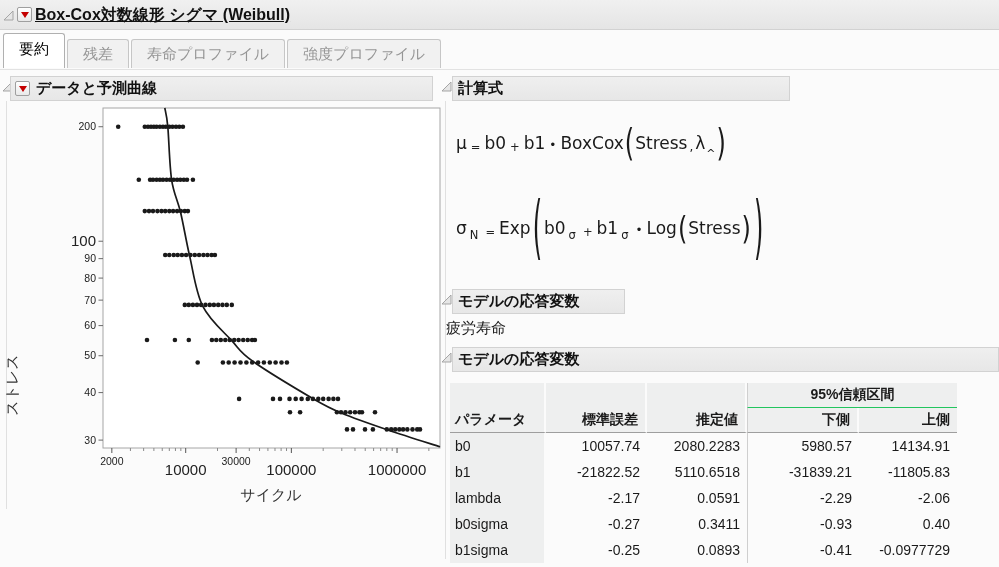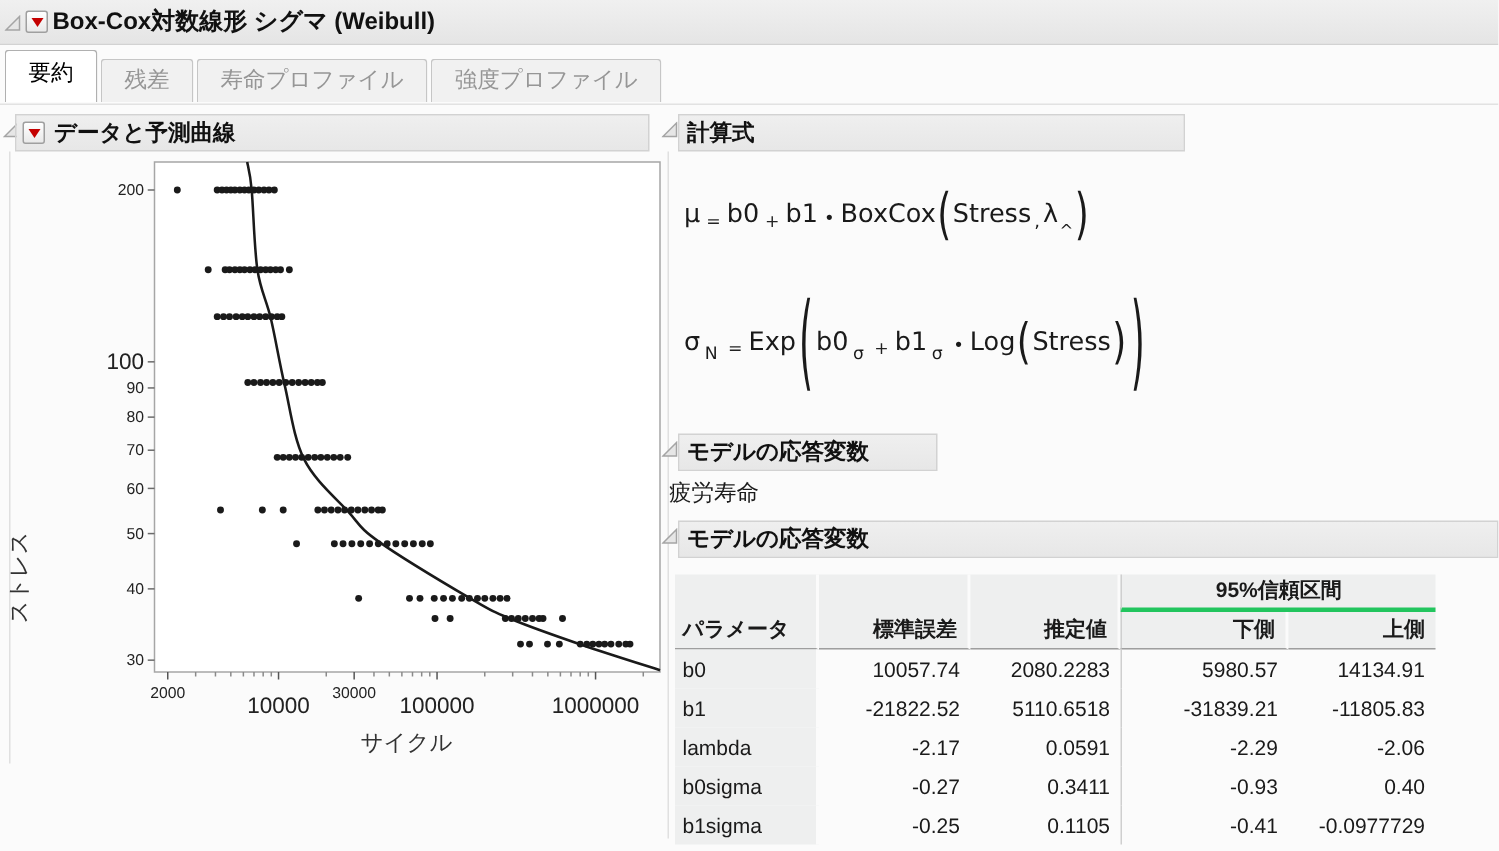--- a/index.html
+++ b/index.html
@@ -2,21 +2,21 @@
 <html><head>
 <meta charset="utf-8">
 <style>
   * { margin:0; padding:0; box-sizing:border-box; }
   html,body { width:999px; height:567px; overflow:hidden; }
   body { font-family:"Liberation Sans","DejaVu Sans",sans-serif; background:#fbfbfb; color:#1a1a1a; position:relative; }
 
   
   .titlebar { position:absolute; left:0; top:0; width:999px; height:30px;
     background:linear-gradient(#f0f0f0,#e5e5e5); border-bottom:1px solid #d2d2d2; }
-  .title-text { position:absolute; left:35px; top:0; line-height:29px; font-size:16px; font-weight:bold; color:#111; }
+  .title-text { position:absolute; left:35px; top:0; line-height:29px; font-size:16px; font-weight:bold; color:#111;text-decoration:underline; }
 
   .outline-tri { position:absolute; width:11px; height:11px; }
   .outline-tri svg { display:block; }
 
   .red-btn { position:absolute; width:15px; height:15px; background:linear-gradient(#ffffff,#e9e9e9);
     border:1px solid #9f9f9f; border-radius:2px; display:flex; align-items:center; justify-content:center; cursor:pointer; }
   .red-btn .tri { width:0; height:0; border-left:4px solid transparent; border-right:4px solid transparent; border-top:6px solid #c40000; margin-top:1px; }
 
   
   .tabbar { position:absolute; left:3px; top:37px; height:31px; display:flex; align-items:flex-end; }
@@ -49,21 +49,21 @@
   
   #est-table { position:absolute; left:450px; top:383px; display:grid;
     grid-template-columns:96px 101px 100px 112px 98px;
     grid-template-rows:25px 25px 26px 26px 26px 26px 26px; font-size:14px; }
   .cell { display:flex; align-items:center; }
   .cell.num { justify-content:flex-end; padding-right:7px; }
   .cell.name { padding-left:5px; }
   .cell.hdr { background:#eeefef; font-weight:bold; }
   .cell.gapR { border-right:2px solid #fbfbfb; }
   .cell.vline { border-left:1px solid #cfcfcf; }
-  .cell.ci { grid-column:4 / span 2; justify-content:center; border-bottom:3px solid #22c55e; }
+  .cell.ci { grid-column:4 / span 2; justify-content:center; border-bottom:1px solid #22c55e; }
   .cell.hrule { border-bottom:1px solid #9e9e9e; }
   .cell.pbg { background:#eeefef; }
 
   
   #plot-svg { position:absolute; left:0; top:100px; }
 </style>
 </head>
 <body>
 
 <div class="titlebar">
@@ -380,16 +380,16 @@
     <div class="cell num">0.0591</div>
     <div class="cell num vline">-2.29</div>
     <div class="cell num">-2.06</div>
     <div class="cell name pbg gapR">b0sigma</div>
     <div class="cell num">-0.27</div>
     <div class="cell num">0.3411</div>
     <div class="cell num vline">-0.93</div>
     <div class="cell num">0.40</div>
     <div class="cell name pbg gapR">b1sigma</div>
     <div class="cell num">-0.25</div>
-    <div class="cell num">0.1105</div>
+    <div class="cell num">0.0893</div>
     <div class="cell num vline">-0.41</div>
     <div class="cell num">-0.0977729</div>
   </div>
 
 </body></html>

